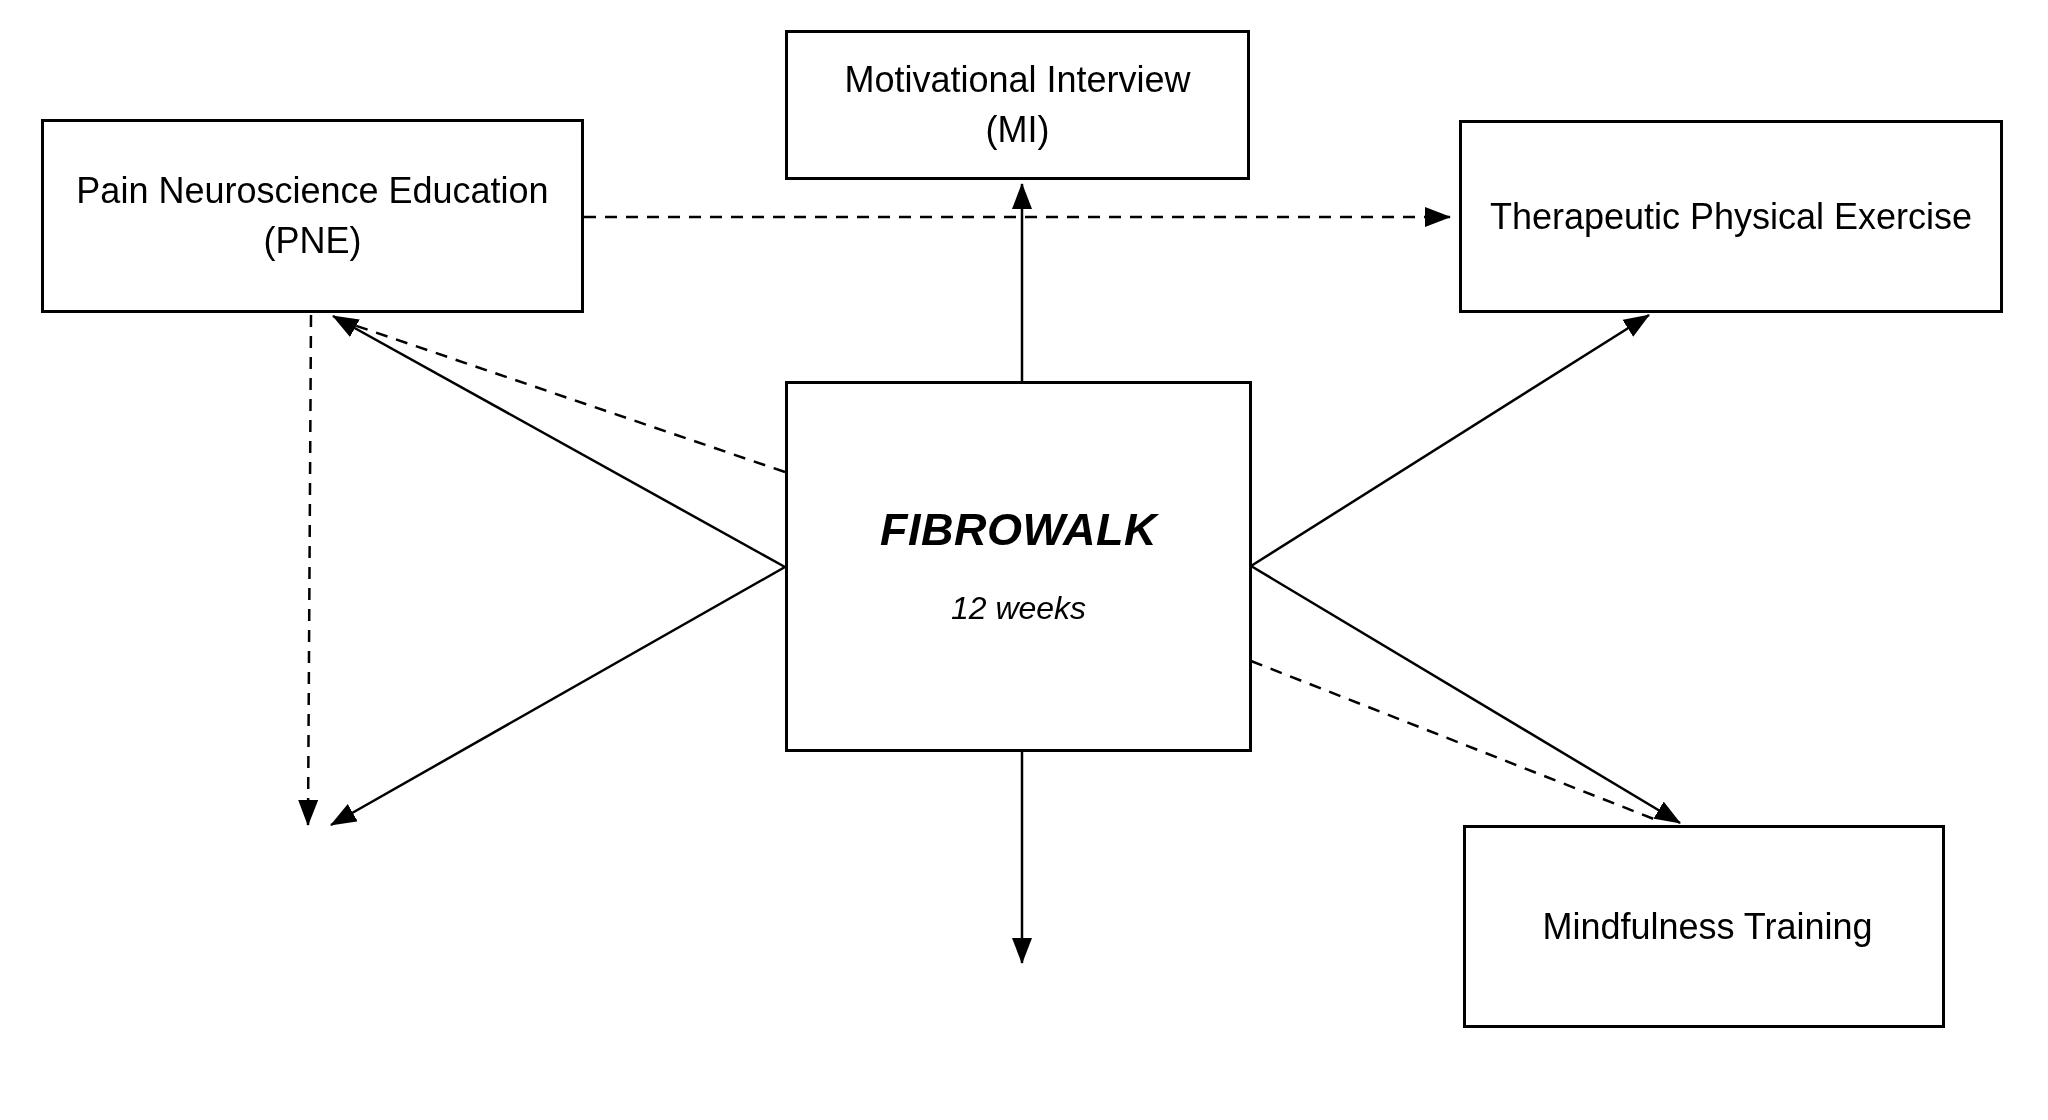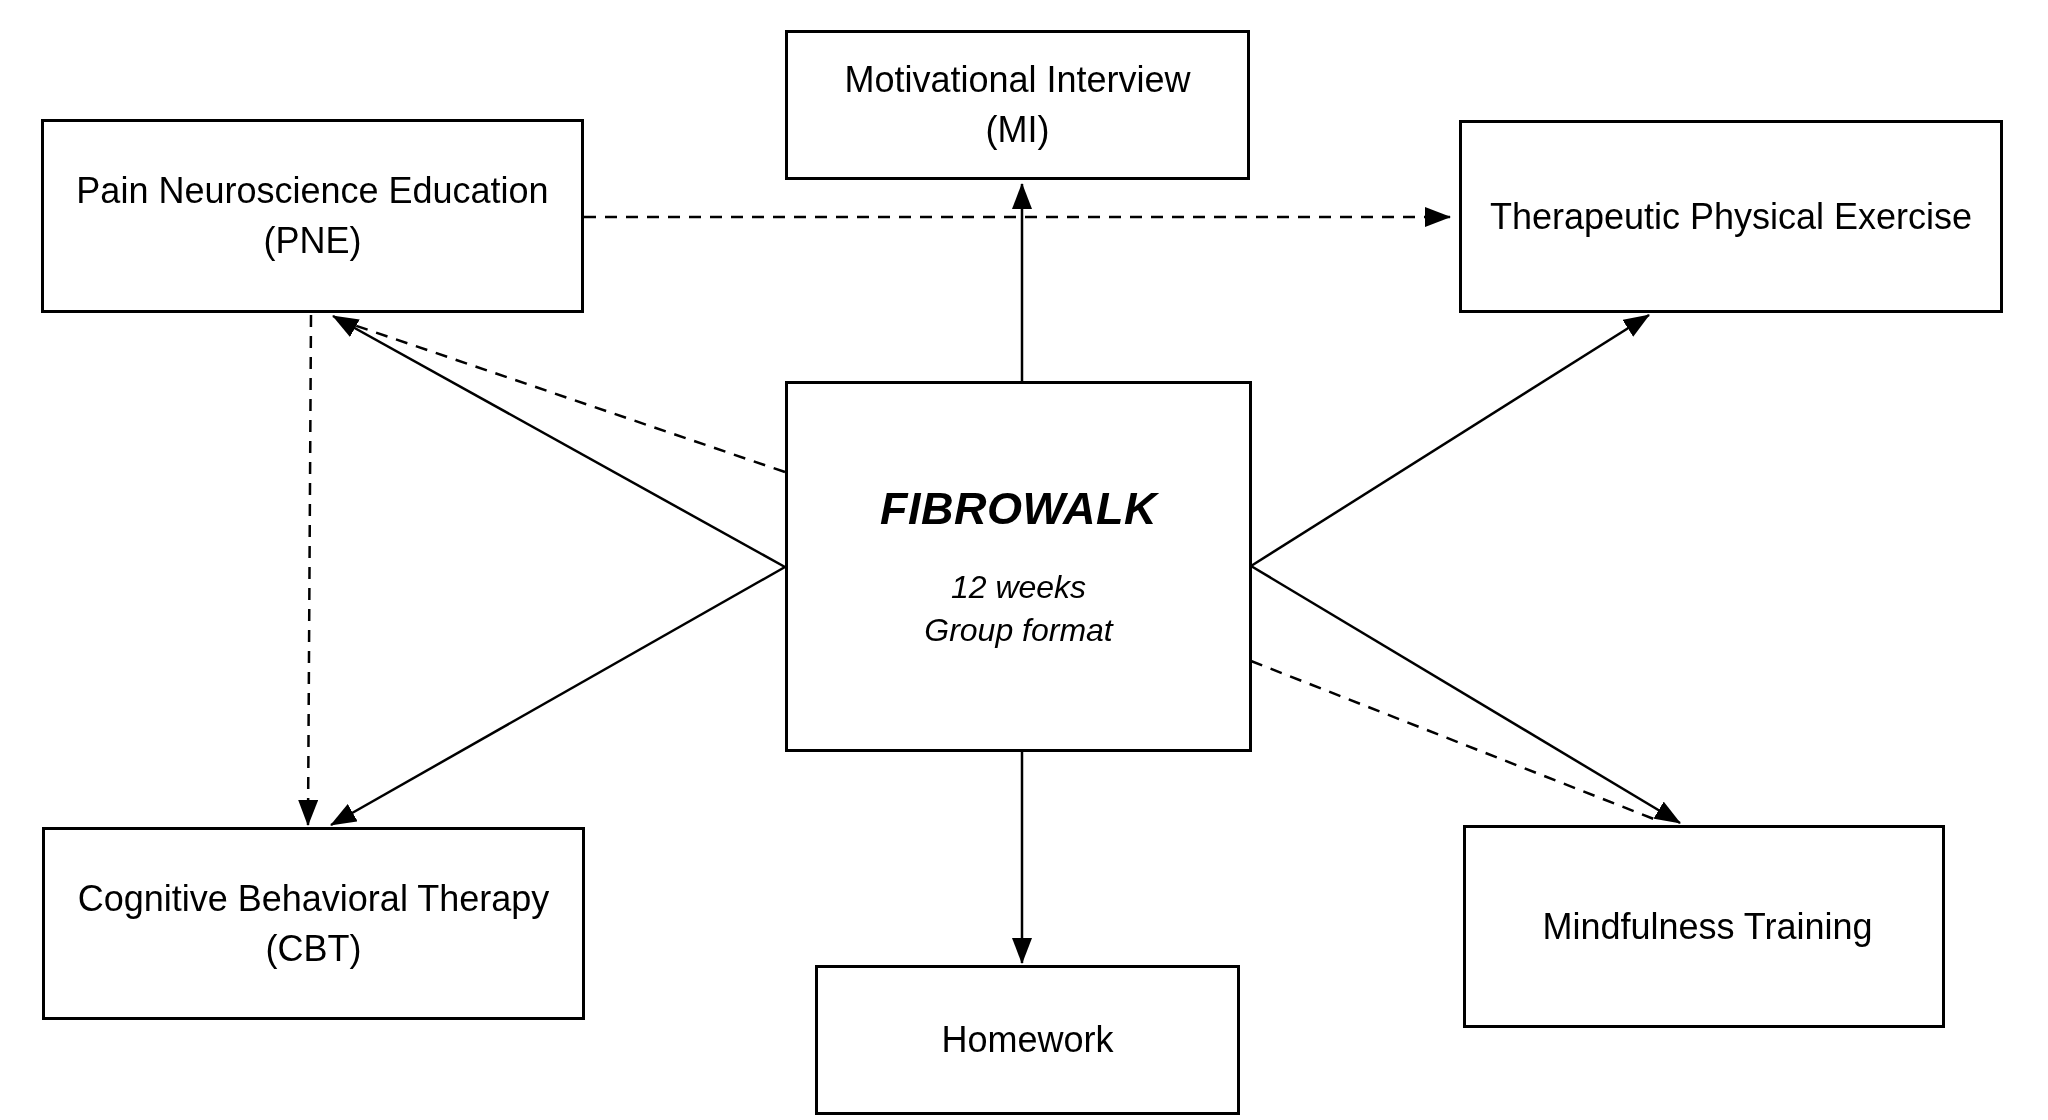--- a/index.html
+++ b/index.html
@@ -99,29 +99,21 @@
     <span>(MI)</span>
   </div>
 
   <div class="node node-tpe">
     <span>Therapeutic Physical Exercise</span>
   </div>
 
   <div class="node node-fibrowalk">
     <span class="fibro-title">FIBROWALK</span>
     <span class="fibro-detail">12 weeks</span>
-    <span class="fibro-detail">Group format</span>
   </div>
 
-  <div class="node node-cbt">
-    <span>Cognitive Behavioral Therapy</span>
-    <span>(CBT)</span>
-  </div>
 
   <div class="node node-mindfulness">
     <span>Mindfulness Training</span>
   </div>
 
-  <div class="node node-homework">
-    <span>Homework</span>
-  </div>
 
 </div>
 
 </body></html>

